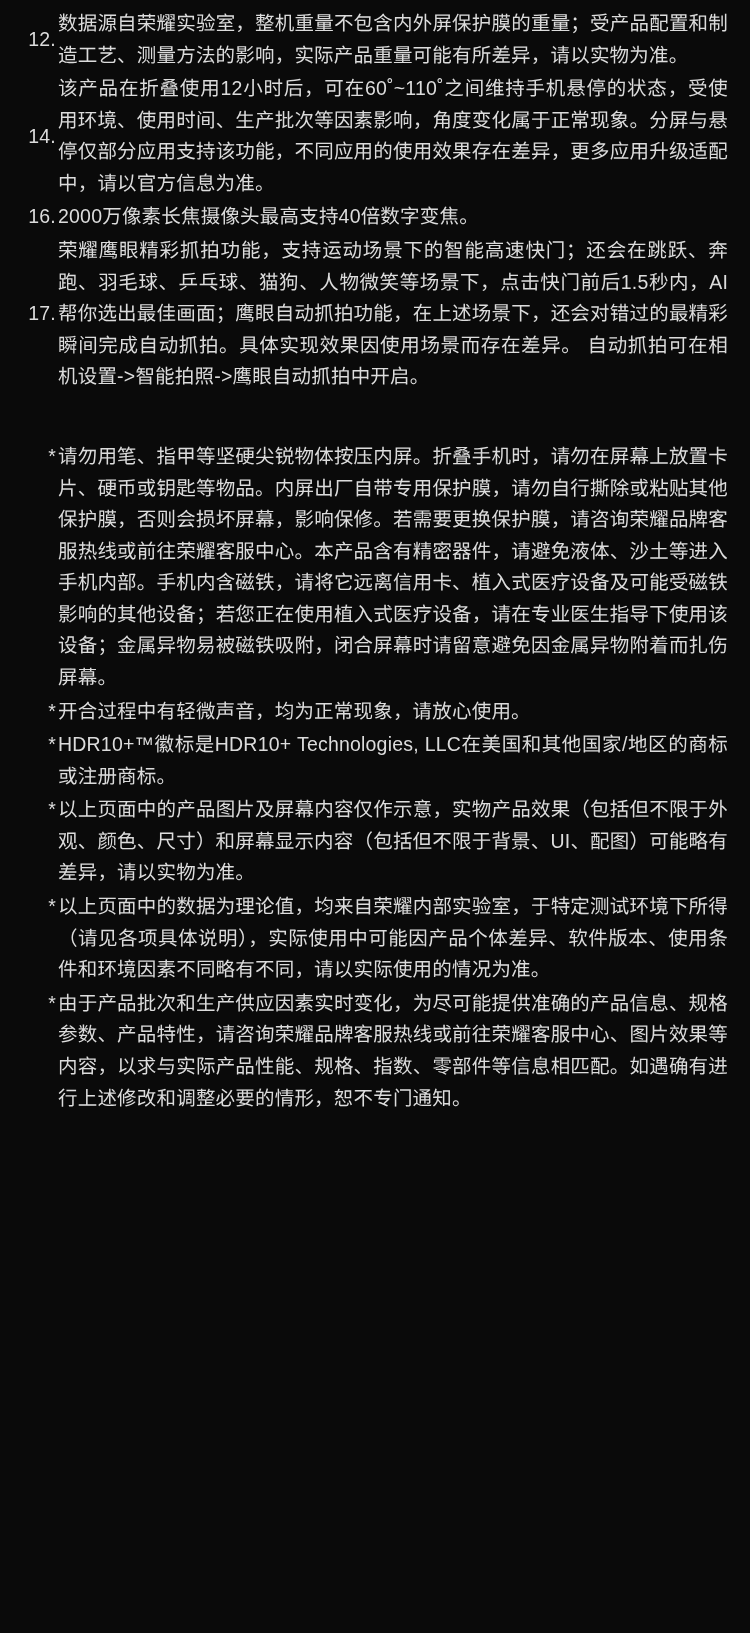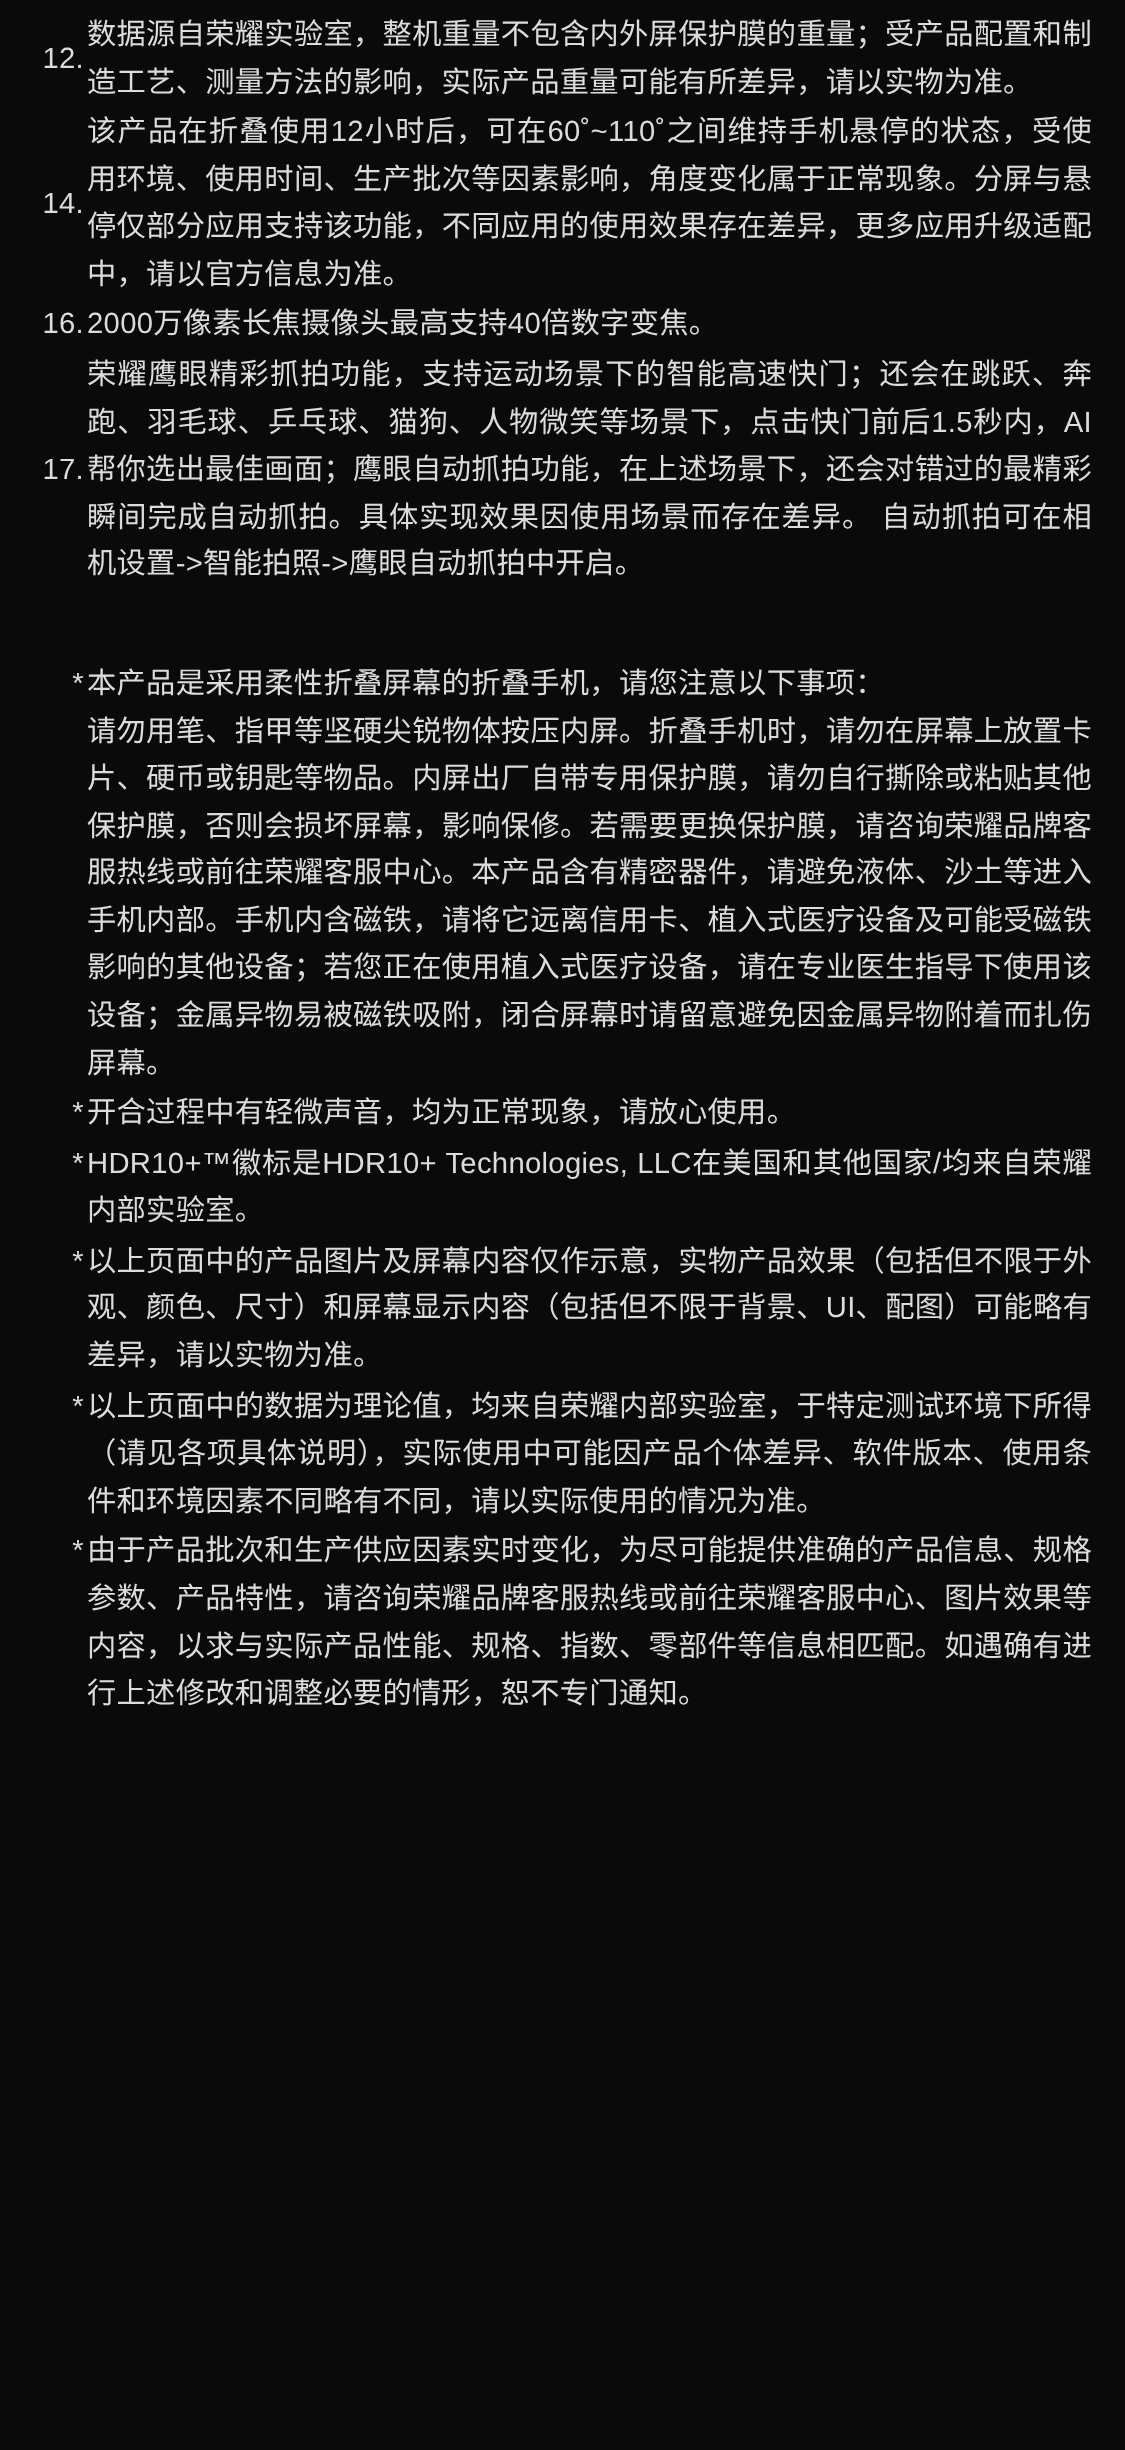--- a/index.html
+++ b/index.html
@@ -107,34 +107,33 @@
       <span class="txt">荣耀鹰眼精彩抓拍功能，支持运动场景下的智能高速快门；还会在跳跃、奔跑、羽毛球、乒乓球、猫狗、人物微笑等场景下，点击快门前后1.5秒内，AI帮你选出最佳画面；鹰眼自动抓拍功能，在上述场景下，还会对错过的最精彩瞬间完成自动抓拍。具体实现效果因使用场景而存在差异。 自动抓拍可在相机设置-&gt;智能拍照-&gt;鹰眼自动抓拍中开启。</span>
     </li>
   </ul>
 
   <div class="gap"></div>
 
   <ul class="star-list">
     <li class="star-item">
       <span class="star">*</span>
       <span class="txt">
-        <span>本产品是采用柔性折叠屏幕的折叠手机，请您注意以下事项：</span>
         <span class="sub">请勿用笔、指甲等坚硬尖锐物体按压内屏。折叠手机时，请勿在屏幕上放置卡片、硬币或钥匙等物品。内屏出厂自带专用保护膜，请勿自行撕除或粘贴其他保护膜，否则会损坏屏幕，影响保修。若需要更换保护膜，请咨询荣耀品牌客服热线或前往荣耀客服中心。本产品含有精密器件，请避免液体、沙土等进入手机内部。手机内含磁铁，请将它远离信用卡、植入式医疗设备及可能受磁铁影响的其他设备；若您正在使用植入式医疗设备，请在专业医生指导下使用该设备；金属异物易被磁铁吸附，闭合屏幕时请留意避免因金属异物附着而扎伤屏幕。</span>
       </span>
     </li>
     <li class="star-item">
       <span class="star">*</span>
       <span class="txt">
         <span>开合过程中有轻微声音，均为正常现象，请放心使用。</span>
       </span>
     </li>
     <li class="star-item">
       <span class="star">*</span>
       <span class="txt">
-        <span class="sub">HDR10+™徽标是HDR10+ Technologies, LLC在美国和其他国家/均来自荣耀内部实验室。</span>
+        <span class="sub">HDR10+™徽标是HDR10+ Technologies, LLC在美国和其他国家/地区的商标或注册商标。</span>
       </span>
     </li>
     <li class="star-item">
       <span class="star">*</span>
       <span class="txt">
         <span>以上页面中的产品图片及屏幕内容仅作示意，实物产品效果（包括但不限于外观、颜色、尺寸）和屏幕显示内容（包括但不限于背景、UI、配图）可能略有差异，请以实物为准。</span>
       </span>
     </li>
     <li class="star-item">
       <span class="star">*</span>

